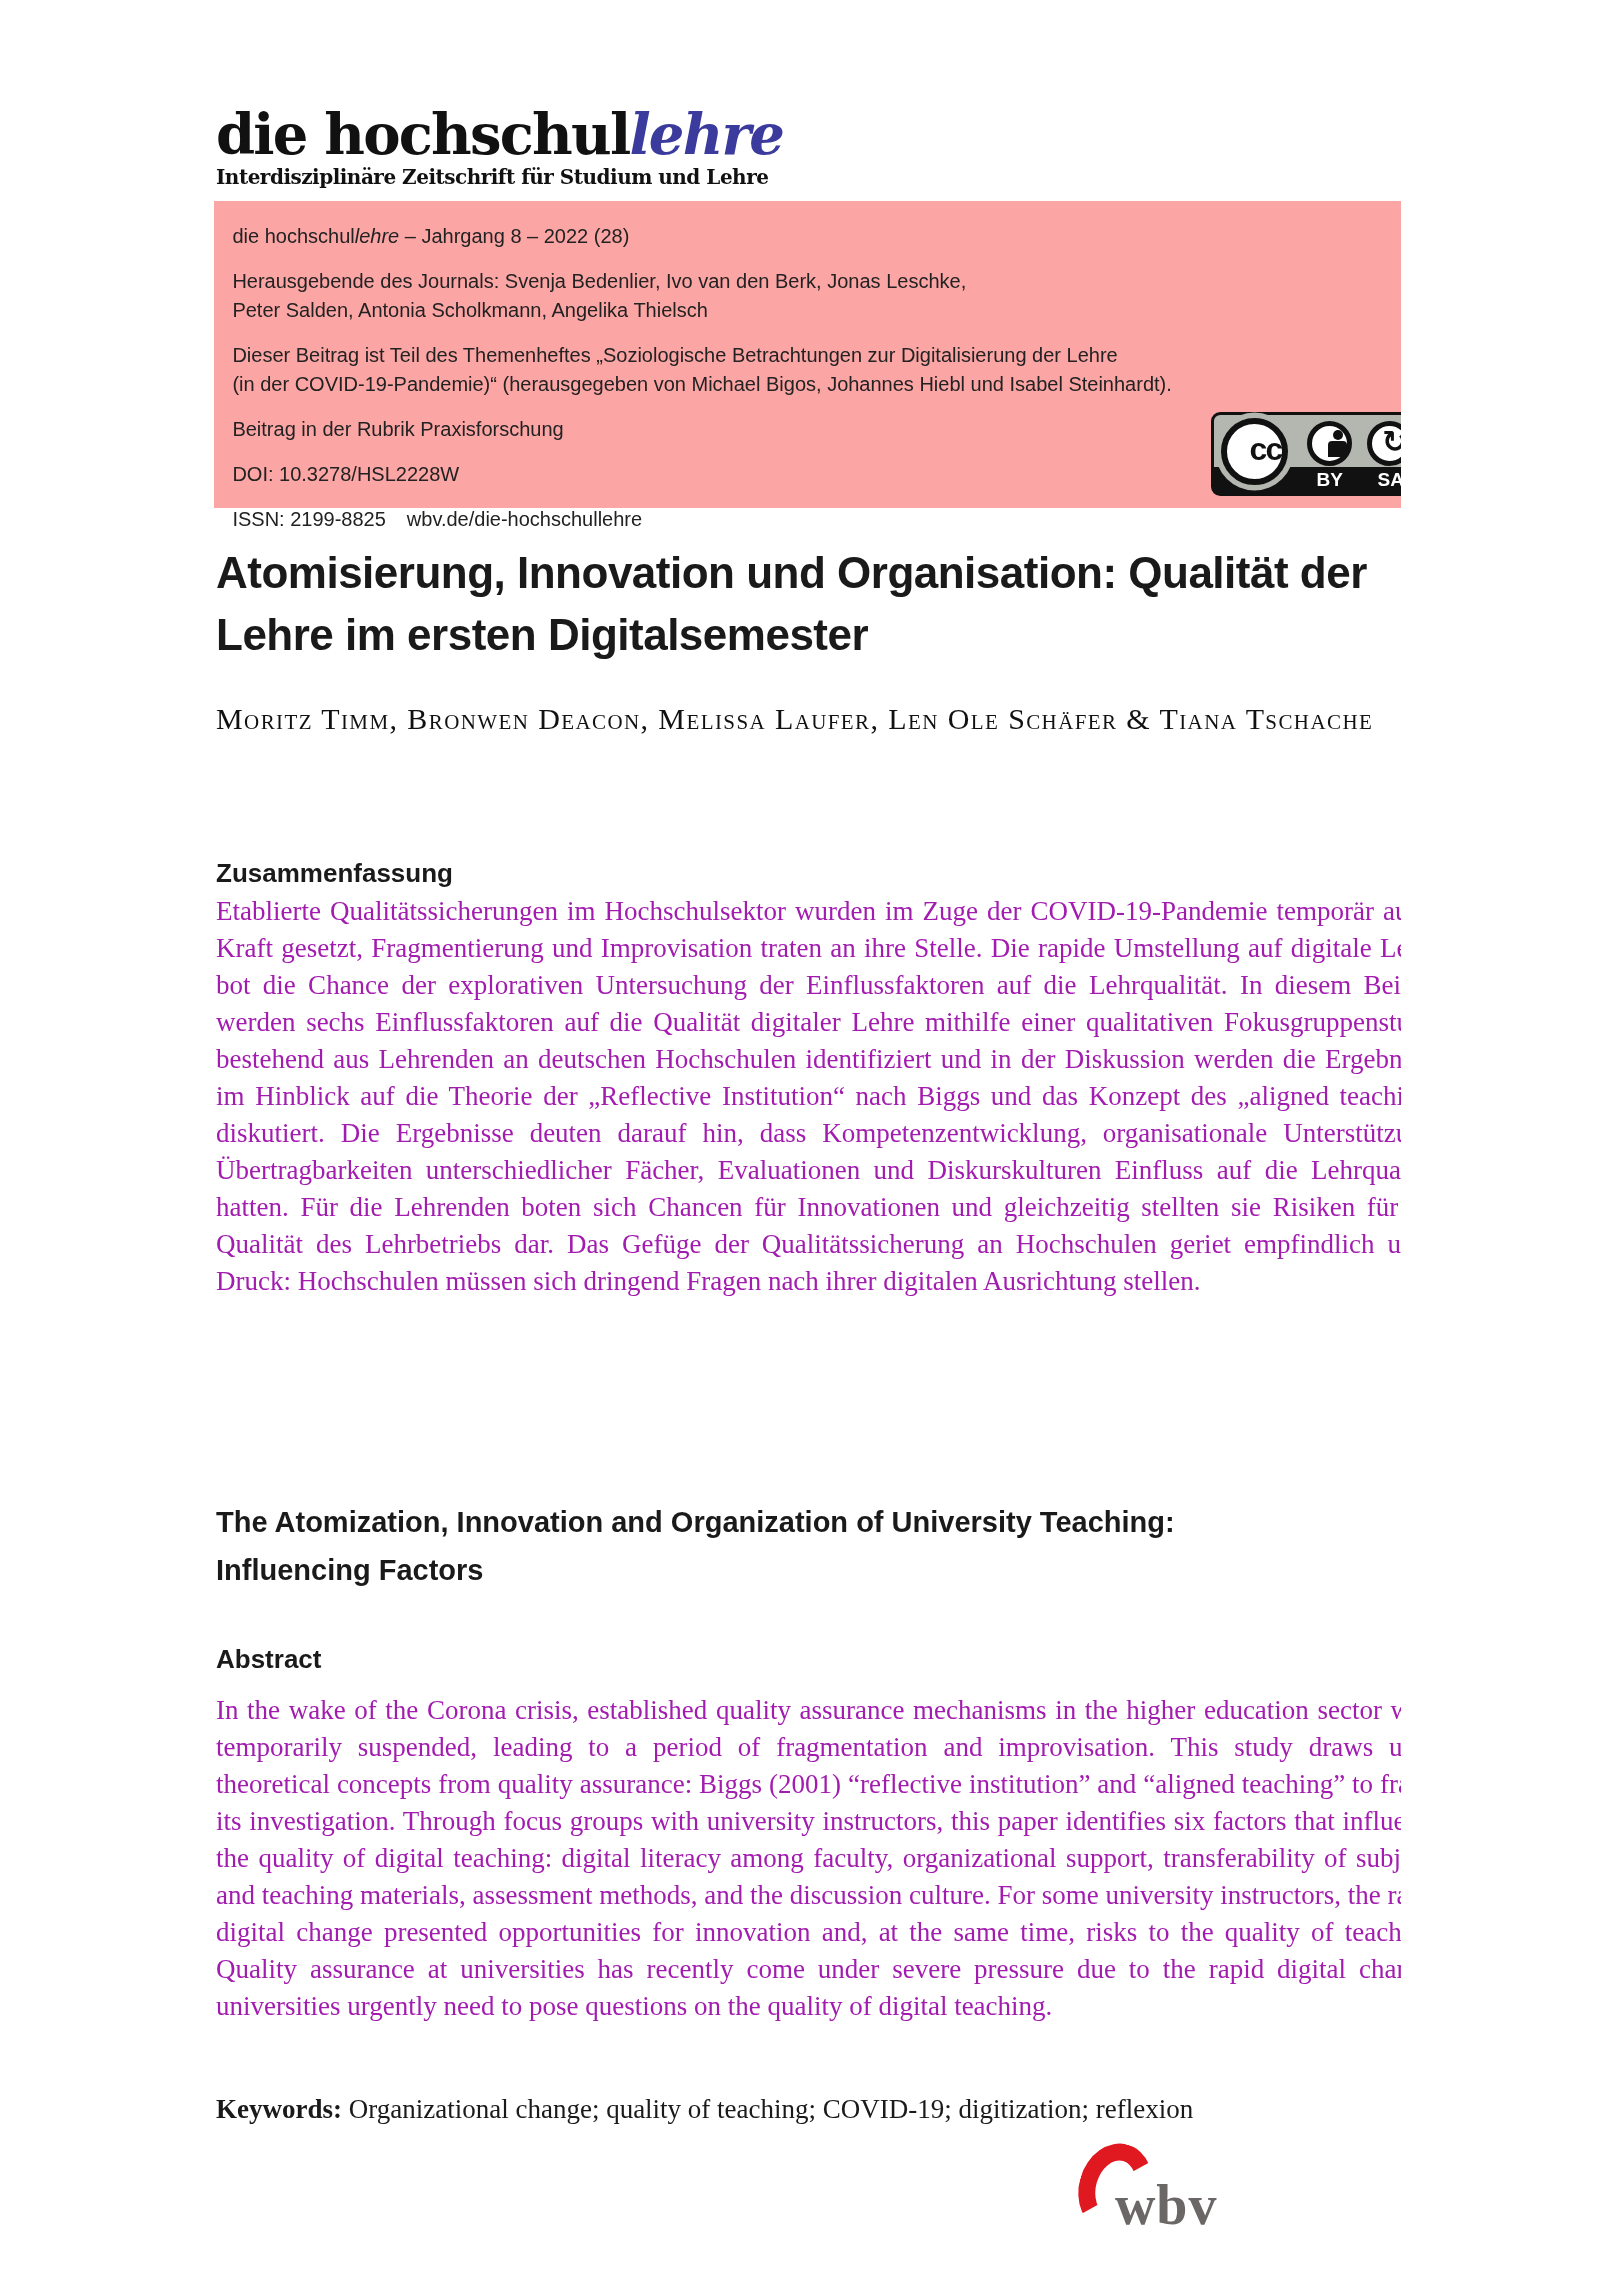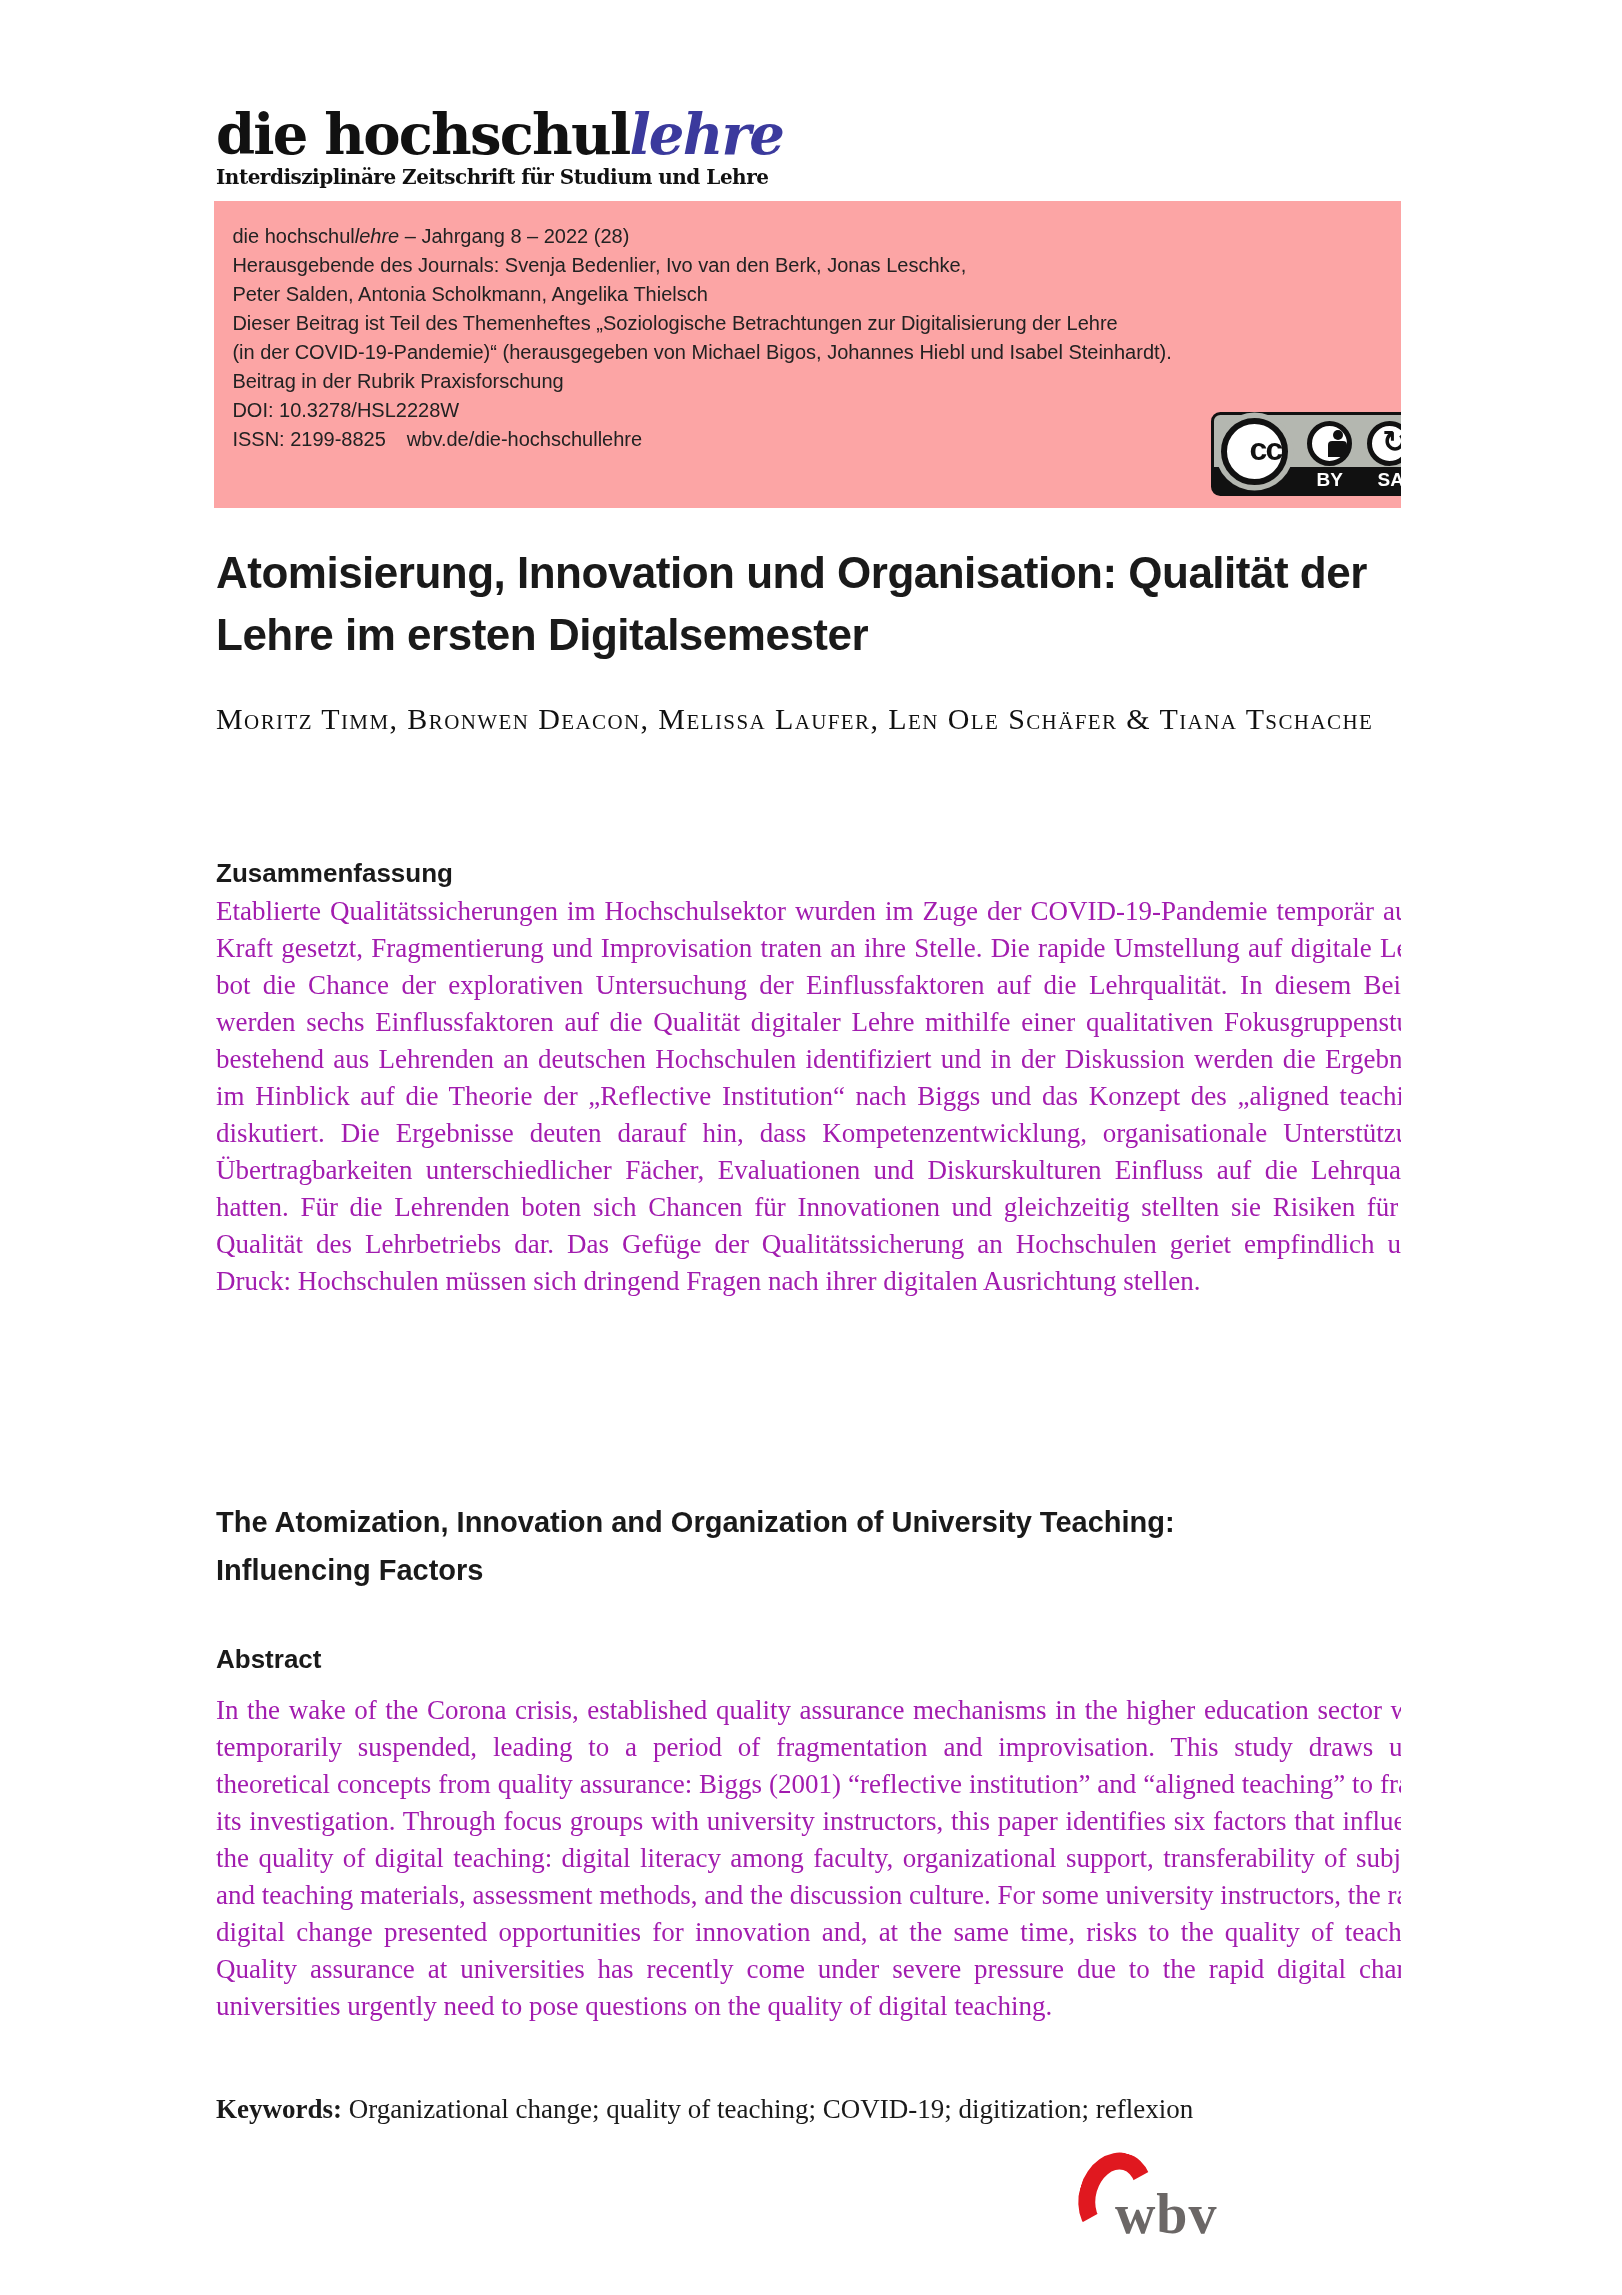--- a/index.html
+++ b/index.html
@@ -28,21 +28,21 @@
   }
 
   
   .infobox {
     position:absolute; left:214px; top:201px; width:1227px; height:307px;
     background:#fca5a5; padding:21px 18.4px 0 18.4px;
     font-family:"Liberation Sans", sans-serif;
     font-size:20px; color:#222222;
   }
   .ib-line { line-height:29px; white-space:nowrap; }
-  .ib-gap { margin-top:0; }
+  .ib-gap { margin-top:16px; }
   .ib-website { margin-left:21px; }
   .it { font-style:italic; }
 
   
   .cc-badge {
     position:absolute; right:13.8px; bottom:12px;
     width:216px; height:84px;
     background:#b4b7b0; border:3.7px solid #111111; border-radius:9.2px;
   }
   .cc-strip { position:absolute; left:0; right:0; bottom:0; height:26px; background:#111111; }
@@ -105,21 +105,21 @@
   .kw-de { top:1403px; }
   .kw-en { top:2091px; }
   .kw-line b { font-weight:700; }
   .title-en {
     position:absolute; left:216px; top:1498px; width:1276px;
     font-family:"Liberation Sans", sans-serif; font-weight:700;
     font-size:29px; line-height:48px; color:#1a1a1a;
   }
 
   
-  .wbv { position:absolute; right:184px; bottom:42px; width:138px; height:101px; }
+  .wbv { position:absolute; right:184px; bottom:51px; width:138px; height:101px; }
   .wbv-arc {
     position:absolute; left:0; top:0; width:73px; height:90px;
     border:17.4px solid transparent;
     border-top-color:#e0181f; border-left-color:#e0181f;
     border-radius:50%;
     transform:rotate(16deg);
   }
   .wbv-text {
     position:absolute; left:36px; top:30px;
     font-family:"Liberation Serif", serif; font-weight:700;

